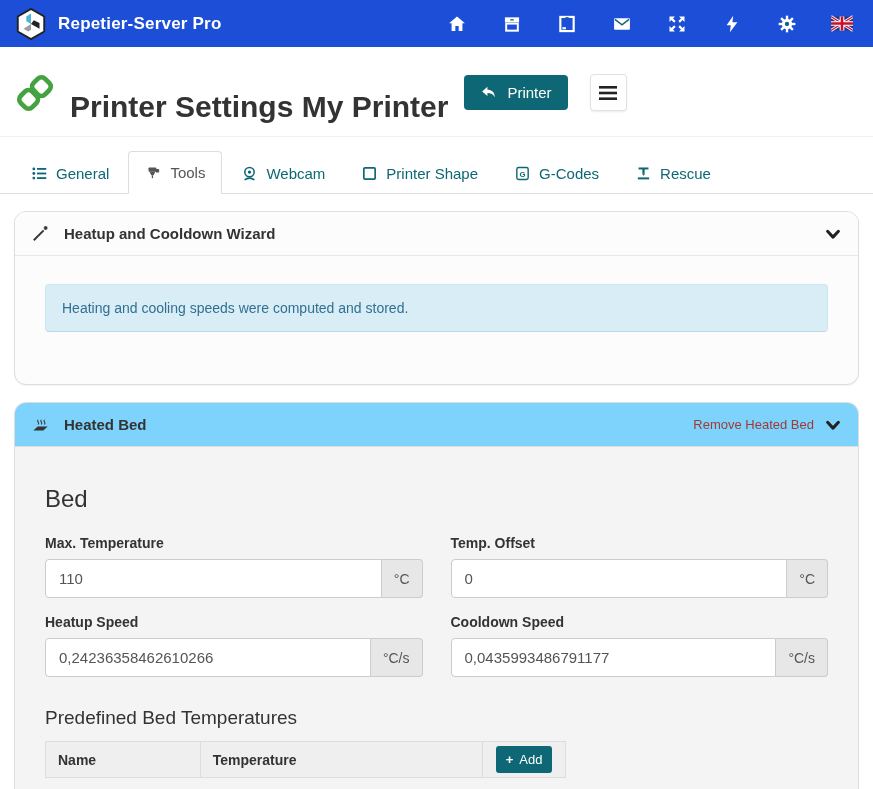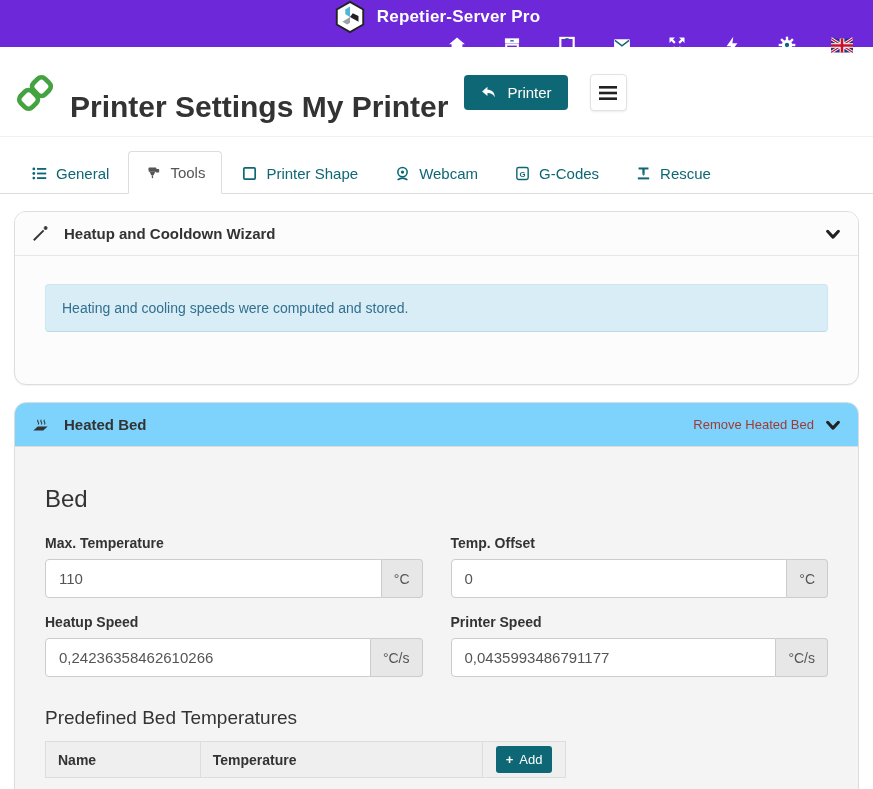--- a/index.html
+++ b/index.html
@@ -1,19 +1,19 @@
 <!DOCTYPE html>
 <html><head>
 <meta charset="utf-8">
 <style>
   * { box-sizing: border-box; margin: 0; padding: 0; }
   html,body { width: 873px; background:#fff; font-family:"Liberation Sans","DejaVu Sans",sans-serif; color:#333; }
 
   
-  .navbar { height:47px; background:#6d28d9; display:flex; align-items:center; padding:0 14px;flex-direction:column; }
+  .navbar { height:47px; background:#1d4ed8; display:flex; align-items:center; padding:0 14px; }
   .brand { display:flex; align-items:center; gap:10px; cursor:pointer; }
   .brand-logo { width:34px; height:34px; }
   .brand-text { color:#fff; font-size:17px; font-weight:bold; letter-spacing:.2px; }
   .nav-icons { margin-left:auto; display:flex; align-items:center; gap:33px; padding-right:6px; }
   .nav-icon { width:22px; height:22px; display:flex; align-items:center; justify-content:center; cursor:pointer; }
   .nav-icon svg { width:20px; height:20px; }
   .flag svg { width:30px; height:19px; }
 
   
   .page-header { display:flex; align-items:center; padding:14px 14px 12px 14px; border-bottom:1px solid #f0f0f0; }
@@ -184,31 +184,31 @@
     <svg viewBox="0 0 24 24" fill="#555">
       <rect x="5" y="5" width="11" height="6" rx="1"></rect>
       <rect x="15" y="7" width="5" height="5" rx="1"></rect>
       <polygon points="6.5,11 14.5,11 12.2,16 8.8,16"></polygon>
       <rect x="9.6" y="16" width="1.8" height="4"></rect>
     </svg>
     <span>Tools</span>
   </div>
   <div class="tab">
     <svg viewBox="0 0 24 24">
-        <rect x="4" y="4" width="16" height="16" rx="1.5" fill="none" stroke="#0e6774" stroke-width="2.4"></rect>
-      </svg>
-    <span>Printer Shape</span>
-  </div>
-  <div class="tab">
-    <svg viewBox="0 0 24 24">
       <circle cx="12" cy="10" r="6.6" fill="none" stroke="#0e6774" stroke-width="2.2"></circle>
       <circle cx="12" cy="10" r="2.4" fill="#0e6774"></circle>
       <path d="M5 21 q7 -5 14 0" fill="none" stroke="#0e6774" stroke-width="2.2"></path>
     </svg>
     <span>Webcam</span>
+  </div>
+  <div class="tab">
+    <svg viewBox="0 0 24 24">
+        <rect x="4" y="4" width="16" height="16" rx="1.5" fill="none" stroke="#0e6774" stroke-width="2.4"></rect>
+      </svg>
+    <span>Printer Shape</span>
   </div>
   <div class="tab">
     <svg viewBox="0 0 24 24">
       <rect x="4" y="3.5" width="16" height="17" rx="2.5" fill="none" stroke="#0e6774" stroke-width="2"></rect>
       <text x="12" y="16.5" text-anchor="middle" font-size="11" font-weight="bold" fill="#0e6774" font-family="Liberation Sans, sans-serif">G</text>
     </svg>
     <span>G-Codes</span>
   </div>
   <div class="tab">
     <svg viewBox="0 0 24 24" fill="#0e6774">
@@ -287,21 +287,21 @@
         </div>
       </div>
       <div>
         <div class="field-label">Heatup Speed</div>
         <div class="input-group">
           <input type="text" value="0,24236358462610266" style="">
           <span class="input-addon">°C/s</span>
         </div>
       </div>
       <div>
-        <div class="field-label">Printer Speed</div>
+        <div class="field-label">Cooldown Speed</div>
         <div class="input-group">
           <input type="text" value="0,0435993486791177" style="">
           <span class="input-addon">°C/s</span>
         </div>
       </div>
     </div>
 
     <div class="table-heading">Predefined Bed Temperatures</div>
     <table class="pre-temps">
       <tbody>

